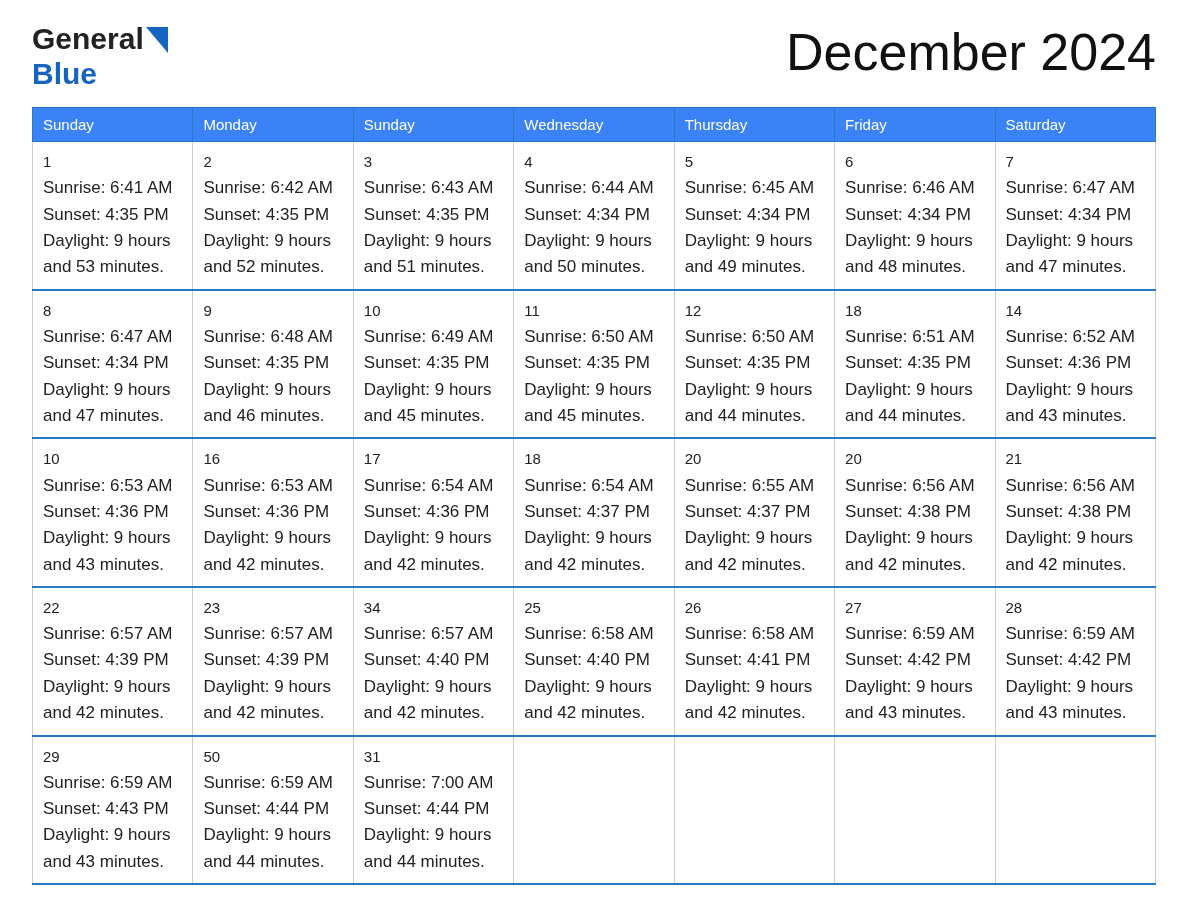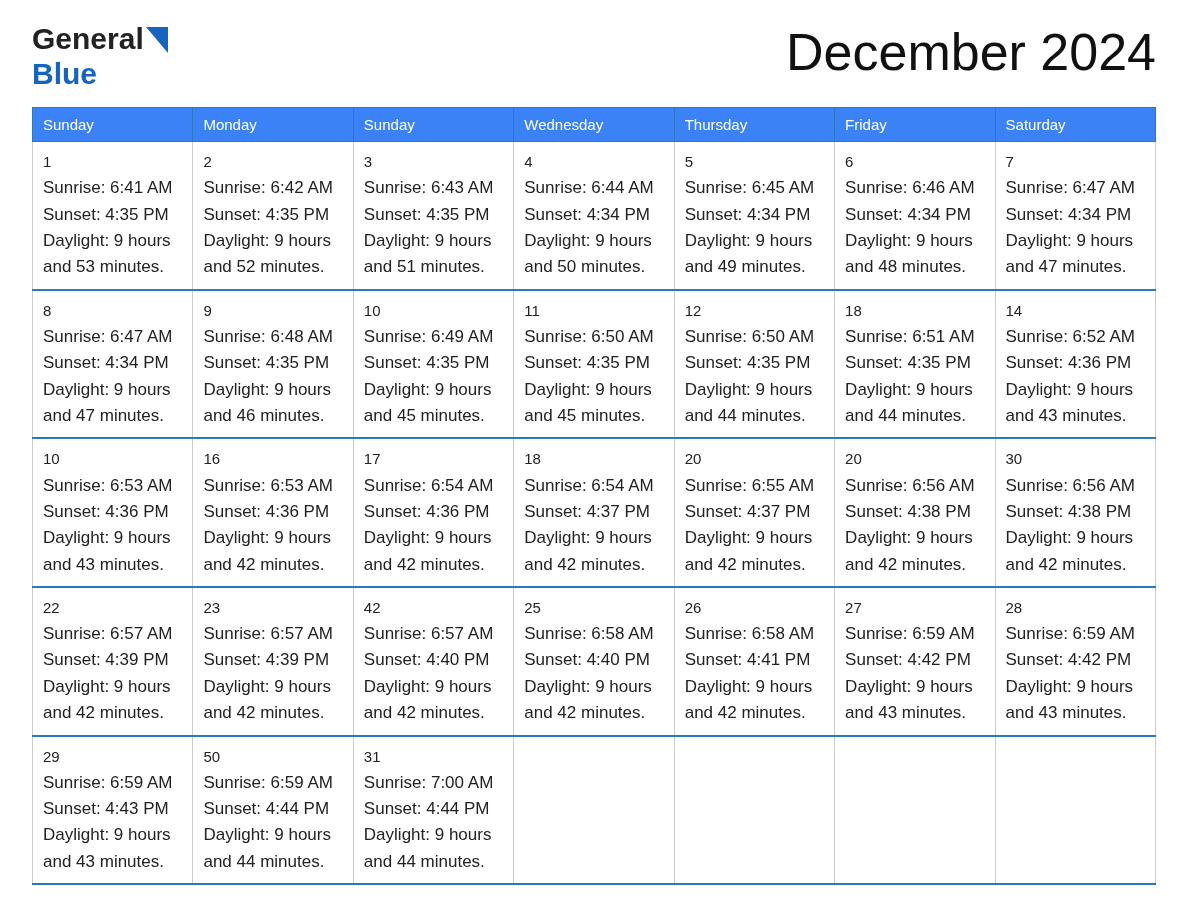--- a/index.html
+++ b/index.html
@@ -125,26 +125,26 @@
         <td><span class="day-num">18</span><span class="day-info">Sunrise: 6:51 AM<br>Sunset: 4:35 PM<br>Daylight: 9 hours<br>and 44 minutes.</span></td>
         <td><span class="day-num">14</span><span class="day-info">Sunrise: 6:52 AM<br>Sunset: 4:36 PM<br>Daylight: 9 hours<br>and 43 minutes.</span></td>
       </tr>
       <tr>
         <td><span class="day-num">10</span><span class="day-info">Sunrise: 6:53 AM<br>Sunset: 4:36 PM<br>Daylight: 9 hours<br>and 43 minutes.</span></td>
         <td><span class="day-num">16</span><span class="day-info">Sunrise: 6:53 AM<br>Sunset: 4:36 PM<br>Daylight: 9 hours<br>and 42 minutes.</span></td>
         <td><span class="day-num">17</span><span class="day-info">Sunrise: 6:54 AM<br>Sunset: 4:36 PM<br>Daylight: 9 hours<br>and 42 minutes.</span></td>
         <td><span class="day-num">18</span><span class="day-info">Sunrise: 6:54 AM<br>Sunset: 4:37 PM<br>Daylight: 9 hours<br>and 42 minutes.</span></td>
         <td><span class="day-num">20</span><span class="day-info">Sunrise: 6:55 AM<br>Sunset: 4:37 PM<br>Daylight: 9 hours<br>and 42 minutes.</span></td>
         <td><span class="day-num">20</span><span class="day-info">Sunrise: 6:56 AM<br>Sunset: 4:38 PM<br>Daylight: 9 hours<br>and 42 minutes.</span></td>
-        <td><span class="day-num">30</span><span class="day-info">Sunrise: 6:56 AM<br>Sunset: 4:38 PM<br>Daylight: 9 hours<br>and 42 minutes.</span></td>
+        <td><span class="day-num">21</span><span class="day-info">Sunrise: 6:56 AM<br>Sunset: 4:38 PM<br>Daylight: 9 hours<br>and 42 minutes.</span></td>
       </tr>
       <tr>
         <td><span class="day-num">22</span><span class="day-info">Sunrise: 6:57 AM<br>Sunset: 4:39 PM<br>Daylight: 9 hours<br>and 42 minutes.</span></td>
         <td><span class="day-num">23</span><span class="day-info">Sunrise: 6:57 AM<br>Sunset: 4:39 PM<br>Daylight: 9 hours<br>and 42 minutes.</span></td>
-        <td><span class="day-num">42</span><span class="day-info">Sunrise: 6:57 AM<br>Sunset: 4:40 PM<br>Daylight: 9 hours<br>and 42 minutes.</span></td>
+        <td><span class="day-num">34</span><span class="day-info">Sunrise: 6:57 AM<br>Sunset: 4:40 PM<br>Daylight: 9 hours<br>and 42 minutes.</span></td>
         <td><span class="day-num">25</span><span class="day-info">Sunrise: 6:58 AM<br>Sunset: 4:40 PM<br>Daylight: 9 hours<br>and 42 minutes.</span></td>
         <td><span class="day-num">26</span><span class="day-info">Sunrise: 6:58 AM<br>Sunset: 4:41 PM<br>Daylight: 9 hours<br>and 42 minutes.</span></td>
         <td><span class="day-num">27</span><span class="day-info">Sunrise: 6:59 AM<br>Sunset: 4:42 PM<br>Daylight: 9 hours<br>and 43 minutes.</span></td>
         <td><span class="day-num">28</span><span class="day-info">Sunrise: 6:59 AM<br>Sunset: 4:42 PM<br>Daylight: 9 hours<br>and 43 minutes.</span></td>
       </tr>
       <tr>
         <td><span class="day-num">29</span><span class="day-info">Sunrise: 6:59 AM<br>Sunset: 4:43 PM<br>Daylight: 9 hours<br>and 43 minutes.</span></td>
         <td><span class="day-num">50</span><span class="day-info">Sunrise: 6:59 AM<br>Sunset: 4:44 PM<br>Daylight: 9 hours<br>and 44 minutes.</span></td>
         <td><span class="day-num">31</span><span class="day-info">Sunrise: 7:00 AM<br>Sunset: 4:44 PM<br>Daylight: 9 hours<br>and 44 minutes.</span></td>
         <td class="empty"></td>

